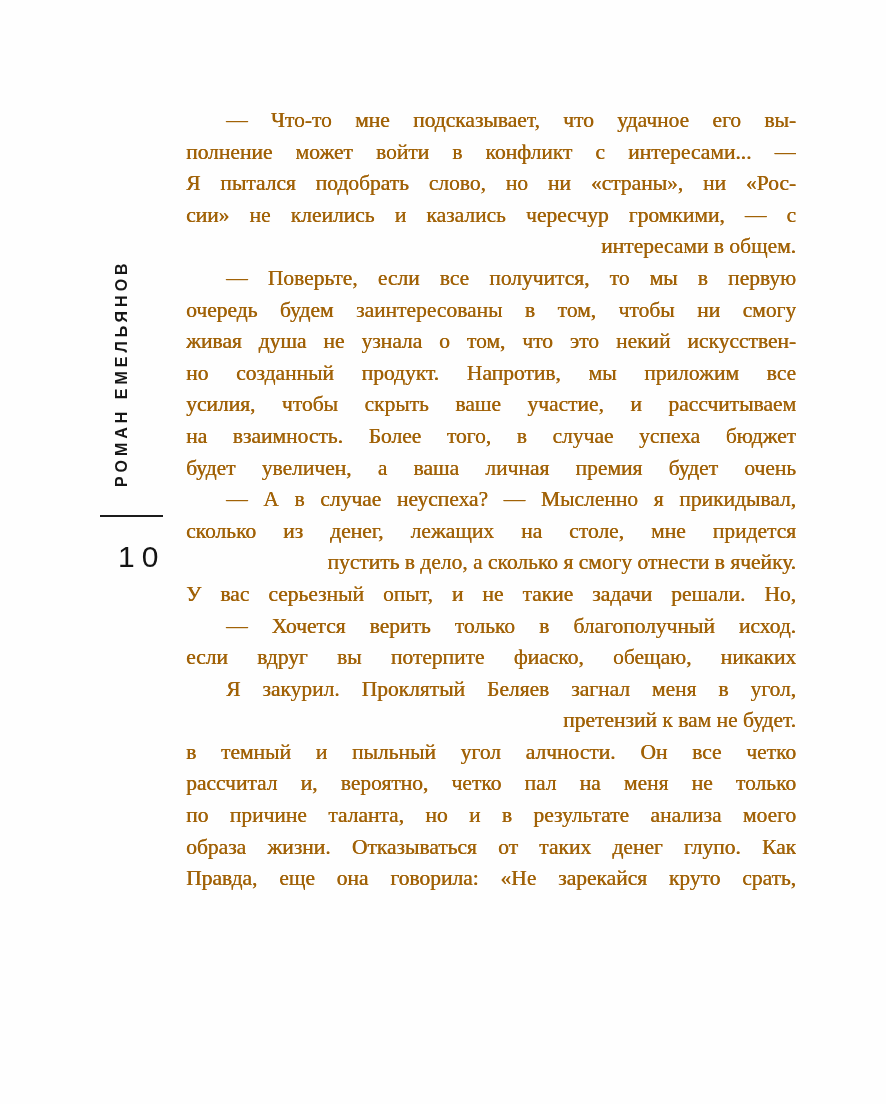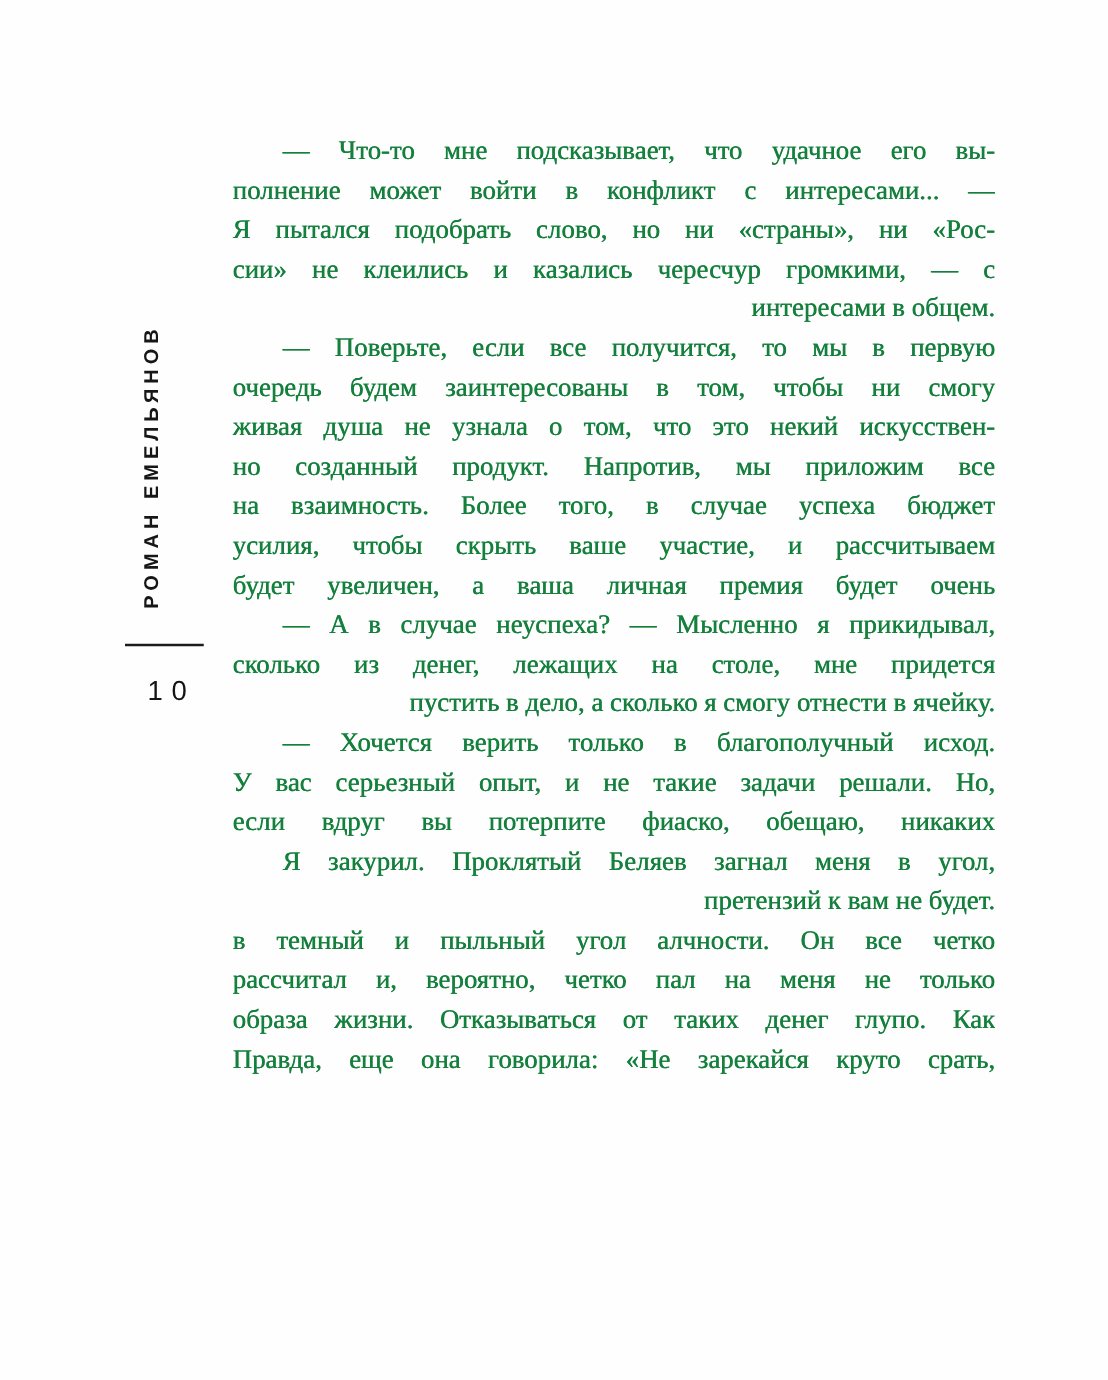--- a/index.html
+++ b/index.html
@@ -36,34 +36,34 @@
     top: 515px;
     width: 63px;
     height: 2px;
     background: #1c1c1c;
   }
   .page-number {
     position: absolute;
     left: 118px;
     top: 540px;
     font-family: "Liberation Sans", sans-serif;
-    font-size: 22px;
+    font-size: 30px;
     font-weight: 500;
     letter-spacing: 7px;
     color: #141414;
   }
   
   .text-block {
     position: absolute;
     left: 186px;
     top: 105px;
     width: 610px;
     font-family: "Liberation Serif", serif;
     font-size: 21.5px;
-    color: #15803d;
+    color: #a16207;
     text-shadow: 0.4px 0 0 currentColor; 
   }
   .line {
     height: 31.6px;
     line-height: 31.6px;
     overflow: hidden;
     text-align: justify;
     white-space: normal;
   }
   
@@ -91,30 +91,31 @@
   <div class="text-block" id="text-block">
       <div class="line indent">— Что-то мне подсказывает, что удачное его вы-</div>
       <div class="line">полнение может войти в конфликт с интересами... —</div>
       <div class="line">Я пытался подобрать слово, но ни «страны», ни «Рос-</div>
       <div class="line">сии» не клеились и казались чересчур громкими, — с</div>
       <div class="line end">интересами в общем.</div>
       <div class="line indent">— Поверьте, если все получится, то мы в первую</div>
       <div class="line">очередь будем заинтересованы в том, чтобы ни смогу</div>
       <div class="line">живая душа не узнала о том, что это некий искусствен-</div>
       <div class="line">но созданный продукт. Напротив, мы приложим все</div>
+      <div class="line">усилия, чтобы скрыть ваше участие, и рассчитываем</div>
       <div class="line">на взаимность. Более того, в случае успеха бюджет</div>
-      <div class="line">усилия, чтобы скрыть ваше участие, и рассчитываем</div>
       <div class="line">будет увеличен, а ваша личная премия будет очень</div>
       <div class="line indent">— А в случае неуспеха? — Мысленно я прикидывал,</div>
       <div class="line">сколько из денег, лежащих на столе, мне придется</div>
       <div class="line end">пустить в дело, а сколько я смогу отнести в ячейку.</div>
+      <div class="line">У вас серьезный опыт, и не такие задачи решали. Но,</div>
       <div class="line indent">— Хочется верить только в благополучный исход.</div>
-      <div class="line">У вас серьезный опыт, и не такие задачи решали. Но,</div>
       <div class="line">если вдруг вы потерпите фиаско, обещаю, никаких</div>
       <div class="line indent">Я закурил. Проклятый Беляев загнал меня в угол,</div>
       <div class="line end">претензий к вам не будет.</div>
       <div class="line">в темный и пыльный угол алчности. Он все четко</div>
       <div class="line">рассчитал и, вероятно, четко пал на меня не только</div>
+      <div class="line">по причине таланта, но и в результате анализа моего</div>
       <div class="line">образа жизни. Отказываться от таких денег глупо. Как</div>
       <div class="line">Правда, еще она говорила: «Не зарекайся круто срать,</div>
     </div>
 
 </div>
 
 </body></html>

